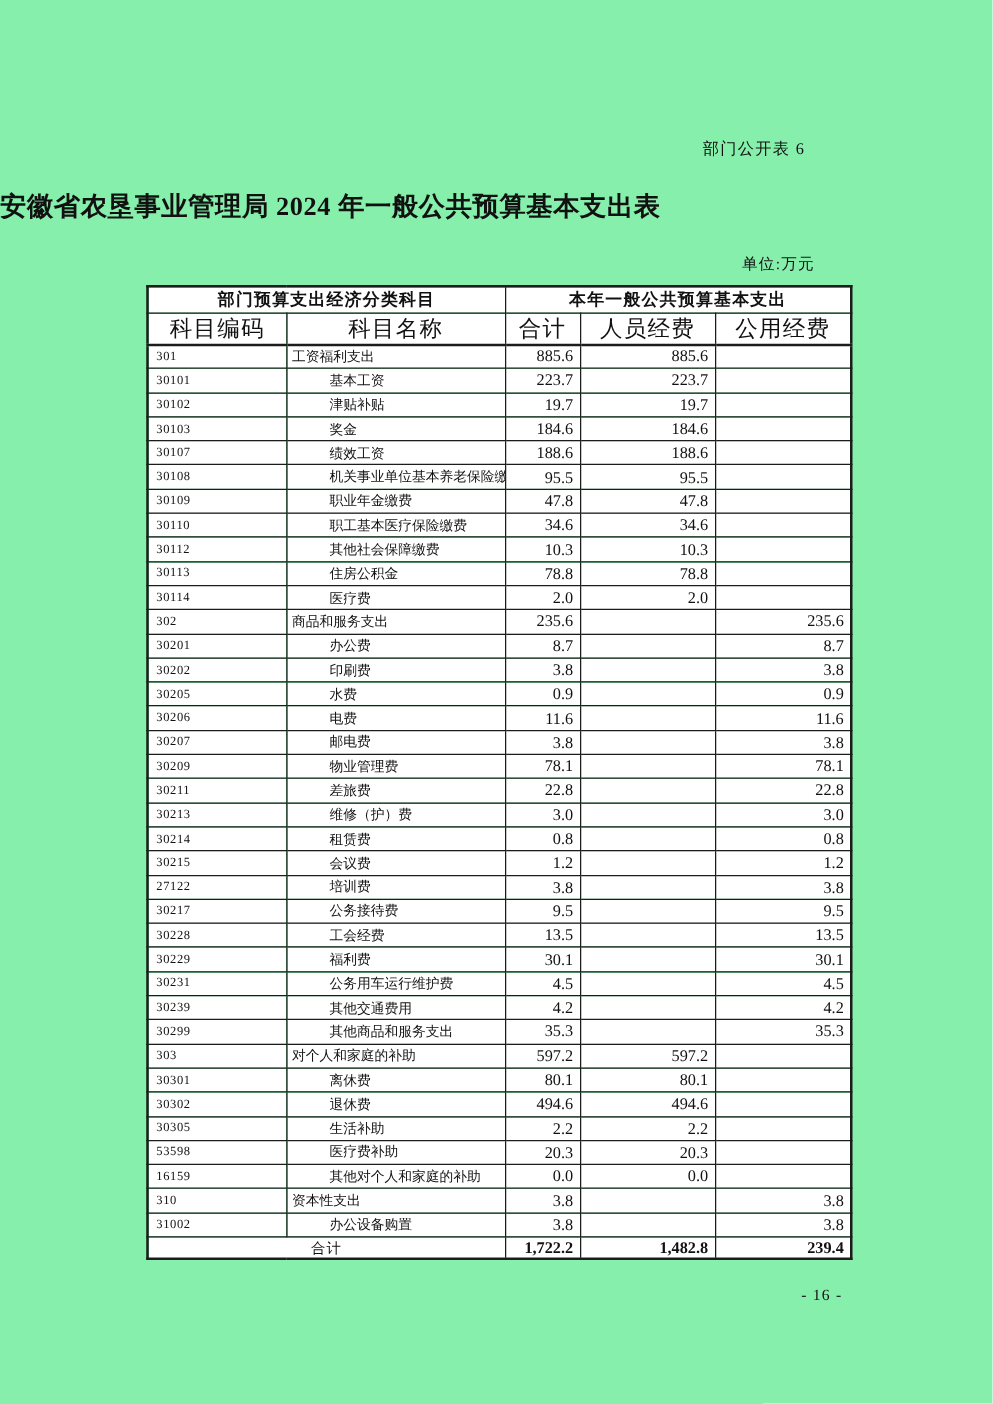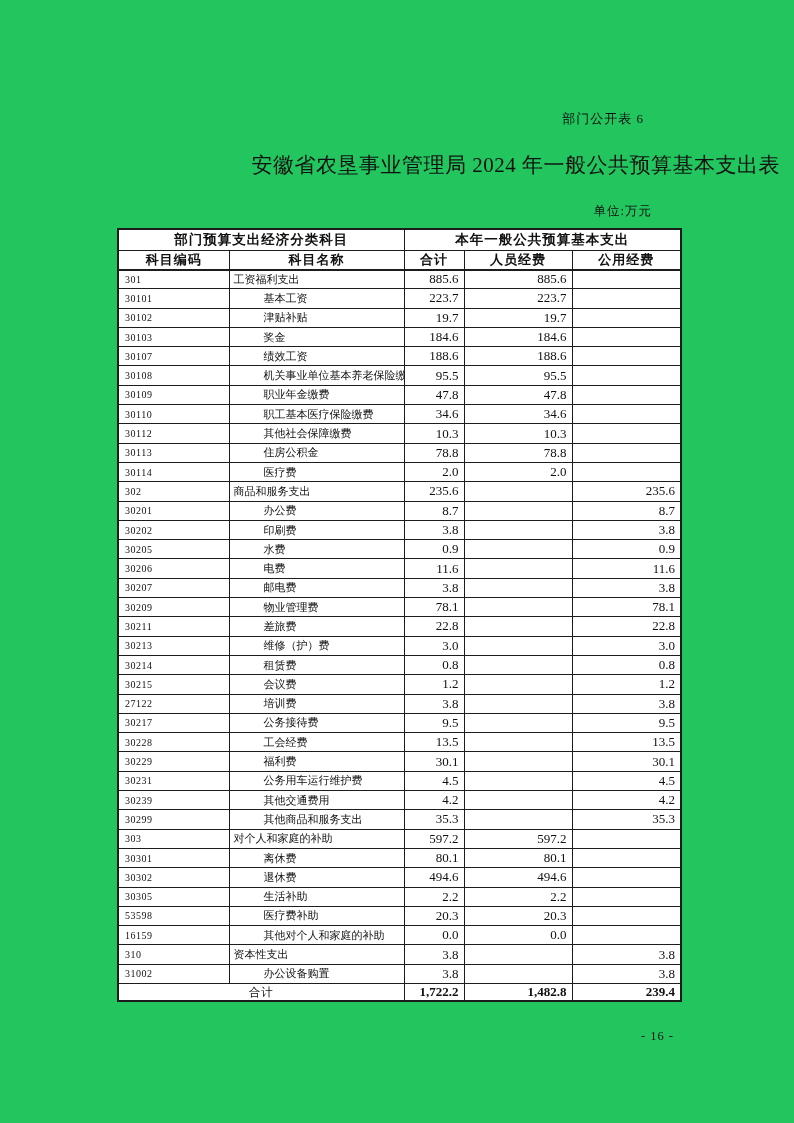--- a/index.html
+++ b/index.html
@@ -5,39 +5,39 @@
   * { margin: 0; padding: 0; box-sizing: border-box; }
   html, body { background: #ffffff; }
   body {
     font-family: "Liberation Serif", "DejaVu Serif", serif;
     color: #111111;
   }
   .page {
     position: relative;
     width: 794px;
     height: 1123px;
-    background: #22c55e;
+    background: #86efac;
     overflow: hidden;
   }
   .doc-label {
     position: absolute;
     top: 110px;
     right: 150px;
     font-size: 13px;
     letter-spacing: 1px;
     white-space: nowrap;
   }
   .doc-title {
     position: absolute;
     top: 151px;
     left: 0;
     width: 780px;
-    text-align: right;
+    text-align: left;
     font-size: 21px;
-    font-weight: normal;
+    font-weight: bold;
     letter-spacing: 0.5px;
     white-space: nowrap;
   }
   .unit-label {
     position: absolute;
     top: 203px;
     right: 142px;
     font-size: 12.5px;
     letter-spacing: 1px;
     white-space: nowrap;
@@ -57,21 +57,21 @@
   table.budget col.c-pub { width: 109px; }
   table.budget th, table.budget td {
     border: 1px solid #1c1c1c;
     overflow: hidden;
     white-space: nowrap;
     vertical-align: middle;
     background: #ffffff;
   }
   table.budget { border: 2px solid #1c1c1c; }
   tr.hdr-group th { height: 21px; font-size: 13.5px; font-weight: bold; text-align: center; letter-spacing: 1px; }
-  tr.hdr-cols th  { height: 15px; font-size: 13px; font-weight: bold; text-align: center; letter-spacing: 1px; border-bottom-width: 2px; }
+  tr.hdr-cols th  { height: 15px; font-size: 18px; font-weight: normal; text-align: center; letter-spacing: 1px; border-bottom-width: 2px; }
   tr.data-row { height: 19.3px; }
   tr.data-row td.cell-code { font-size: 10px; padding-left: 6px; text-align: left; letter-spacing: 0.5px; }
   tr.data-row td.cell-name { font-size: 11px; padding-left: 4px; text-align: left; }
   tr.data-row td.cell-name.lvl2 { padding-left: 34px; }
   td.cell-num { font-size: 13px; text-align: right; padding-right: 5px; }
   tr.total-row { height: 18px; }
   tr.total-row td.cell-label { font-size: 11.5px; text-align: center; letter-spacing: 1px; }
   tr.total-row td.cell-num { font-weight: bold; }
   .page-number {
     position: absolute;

